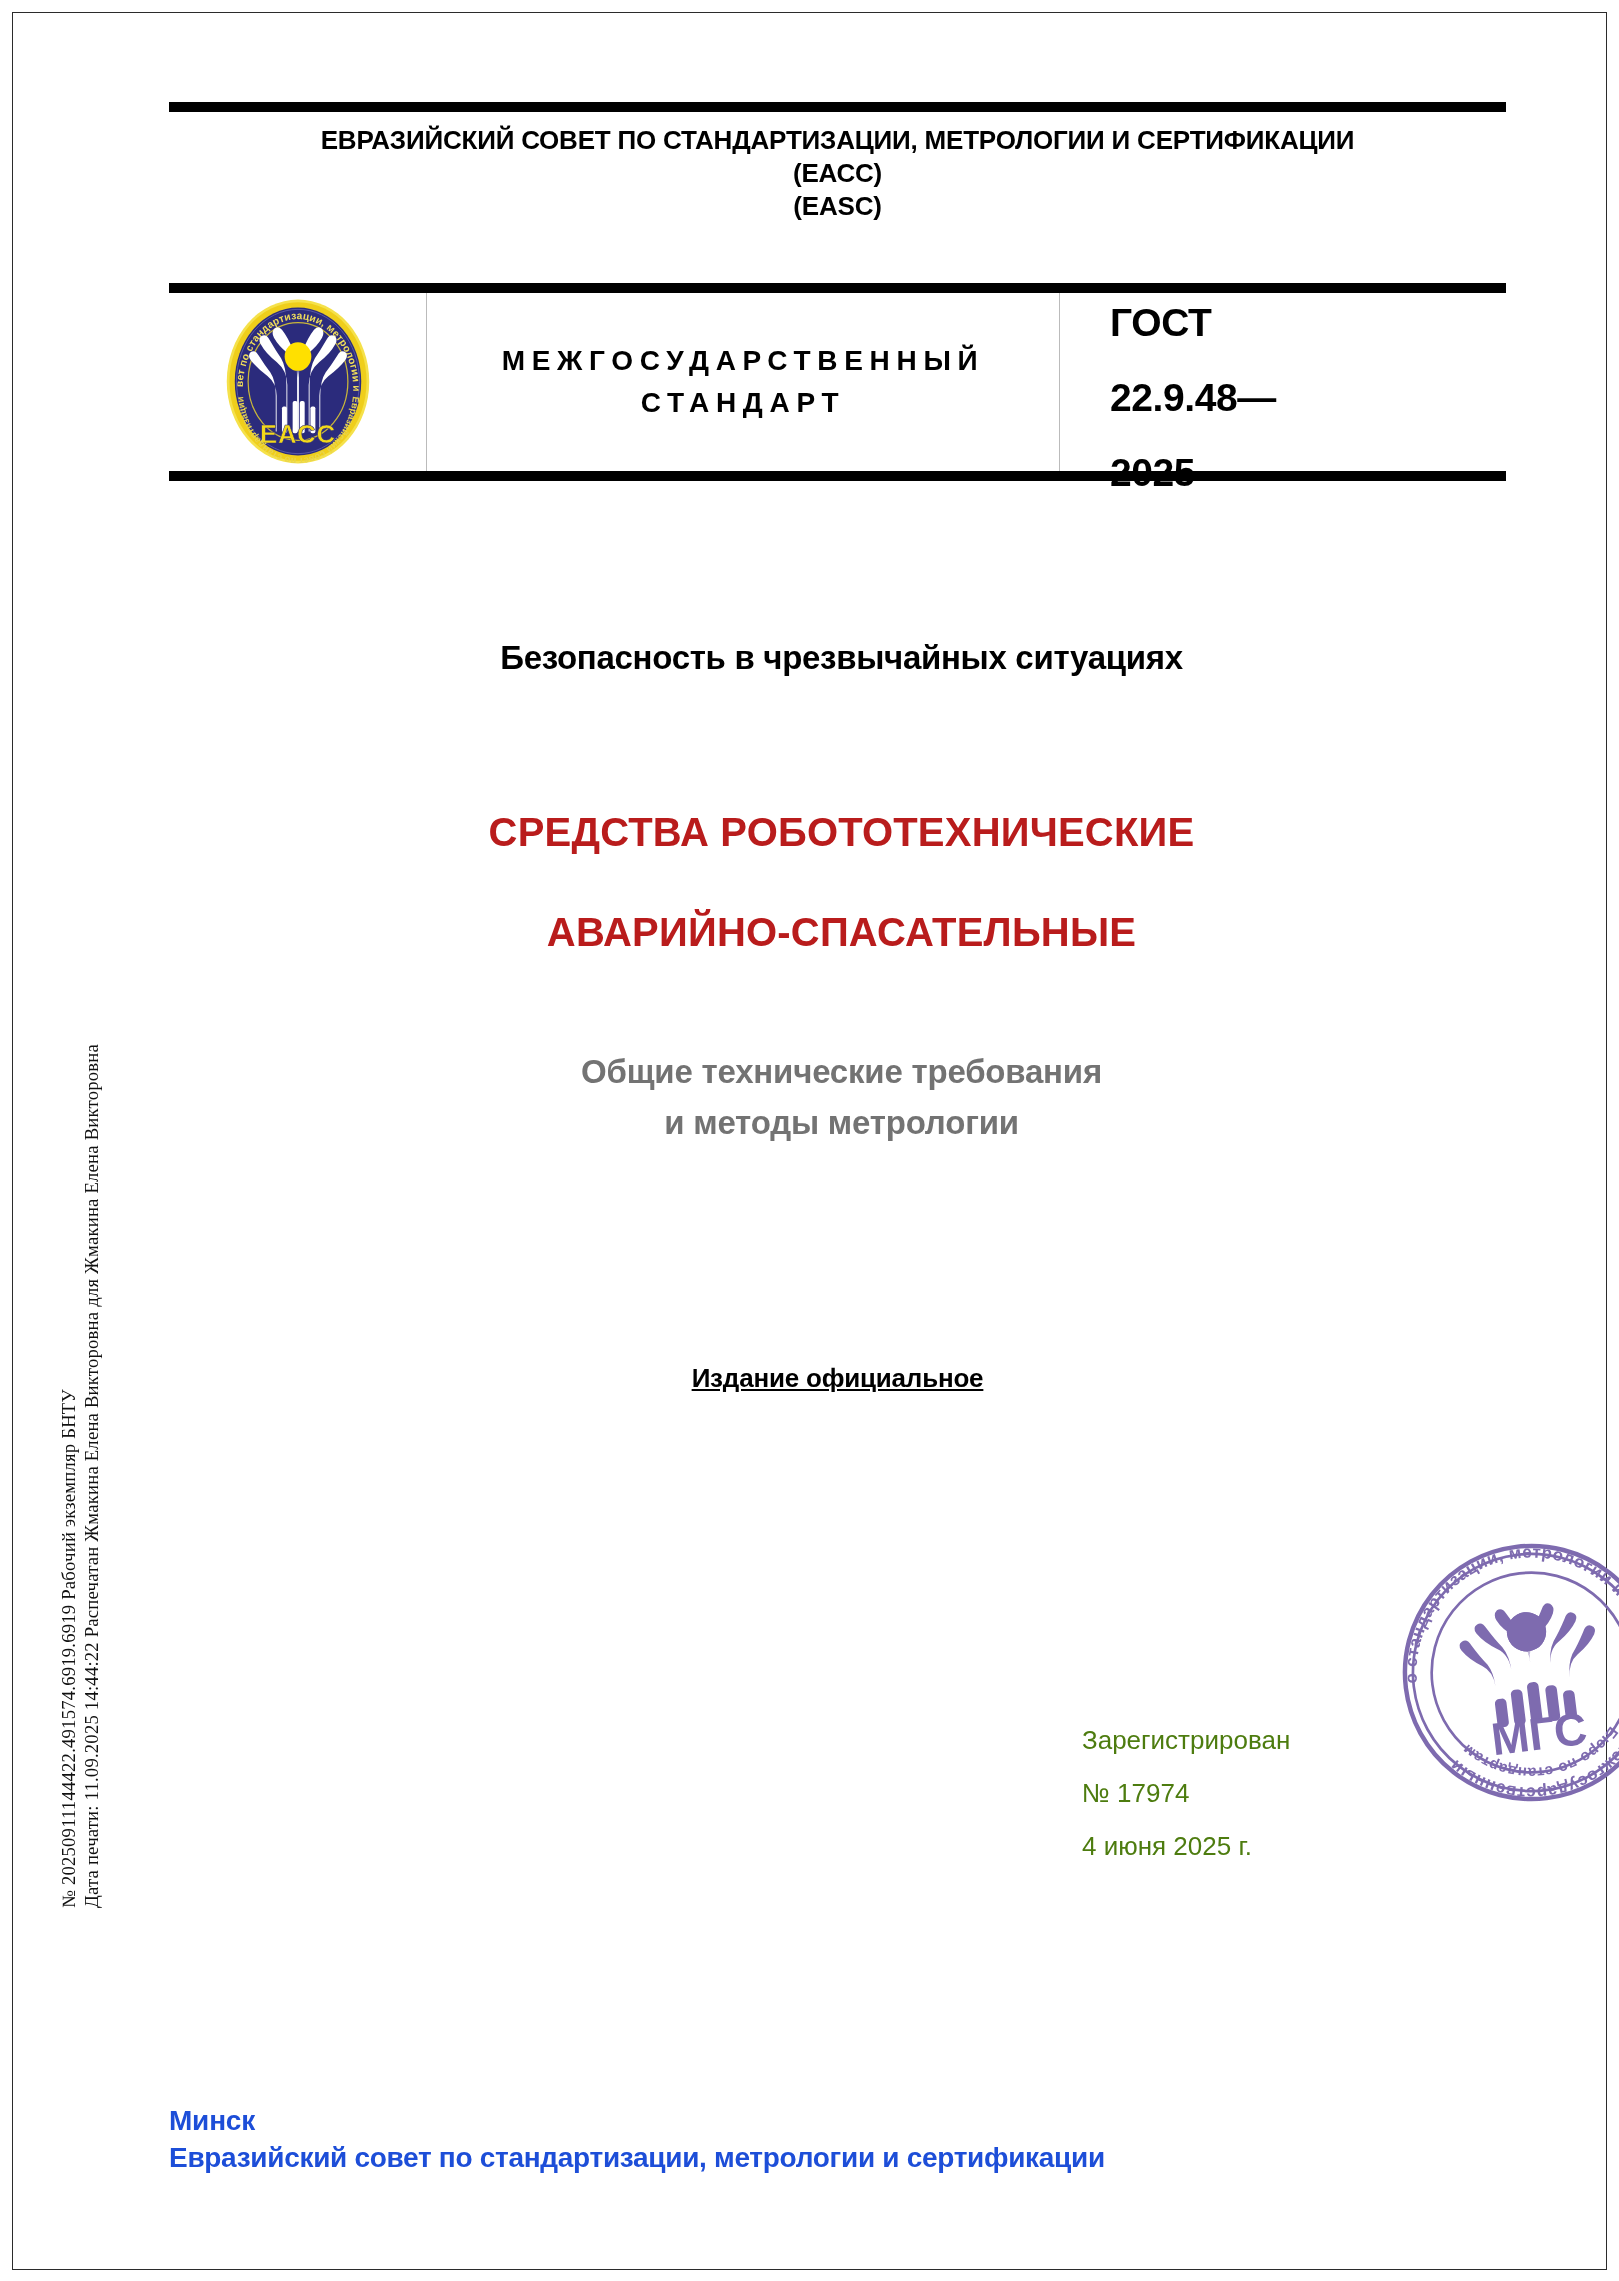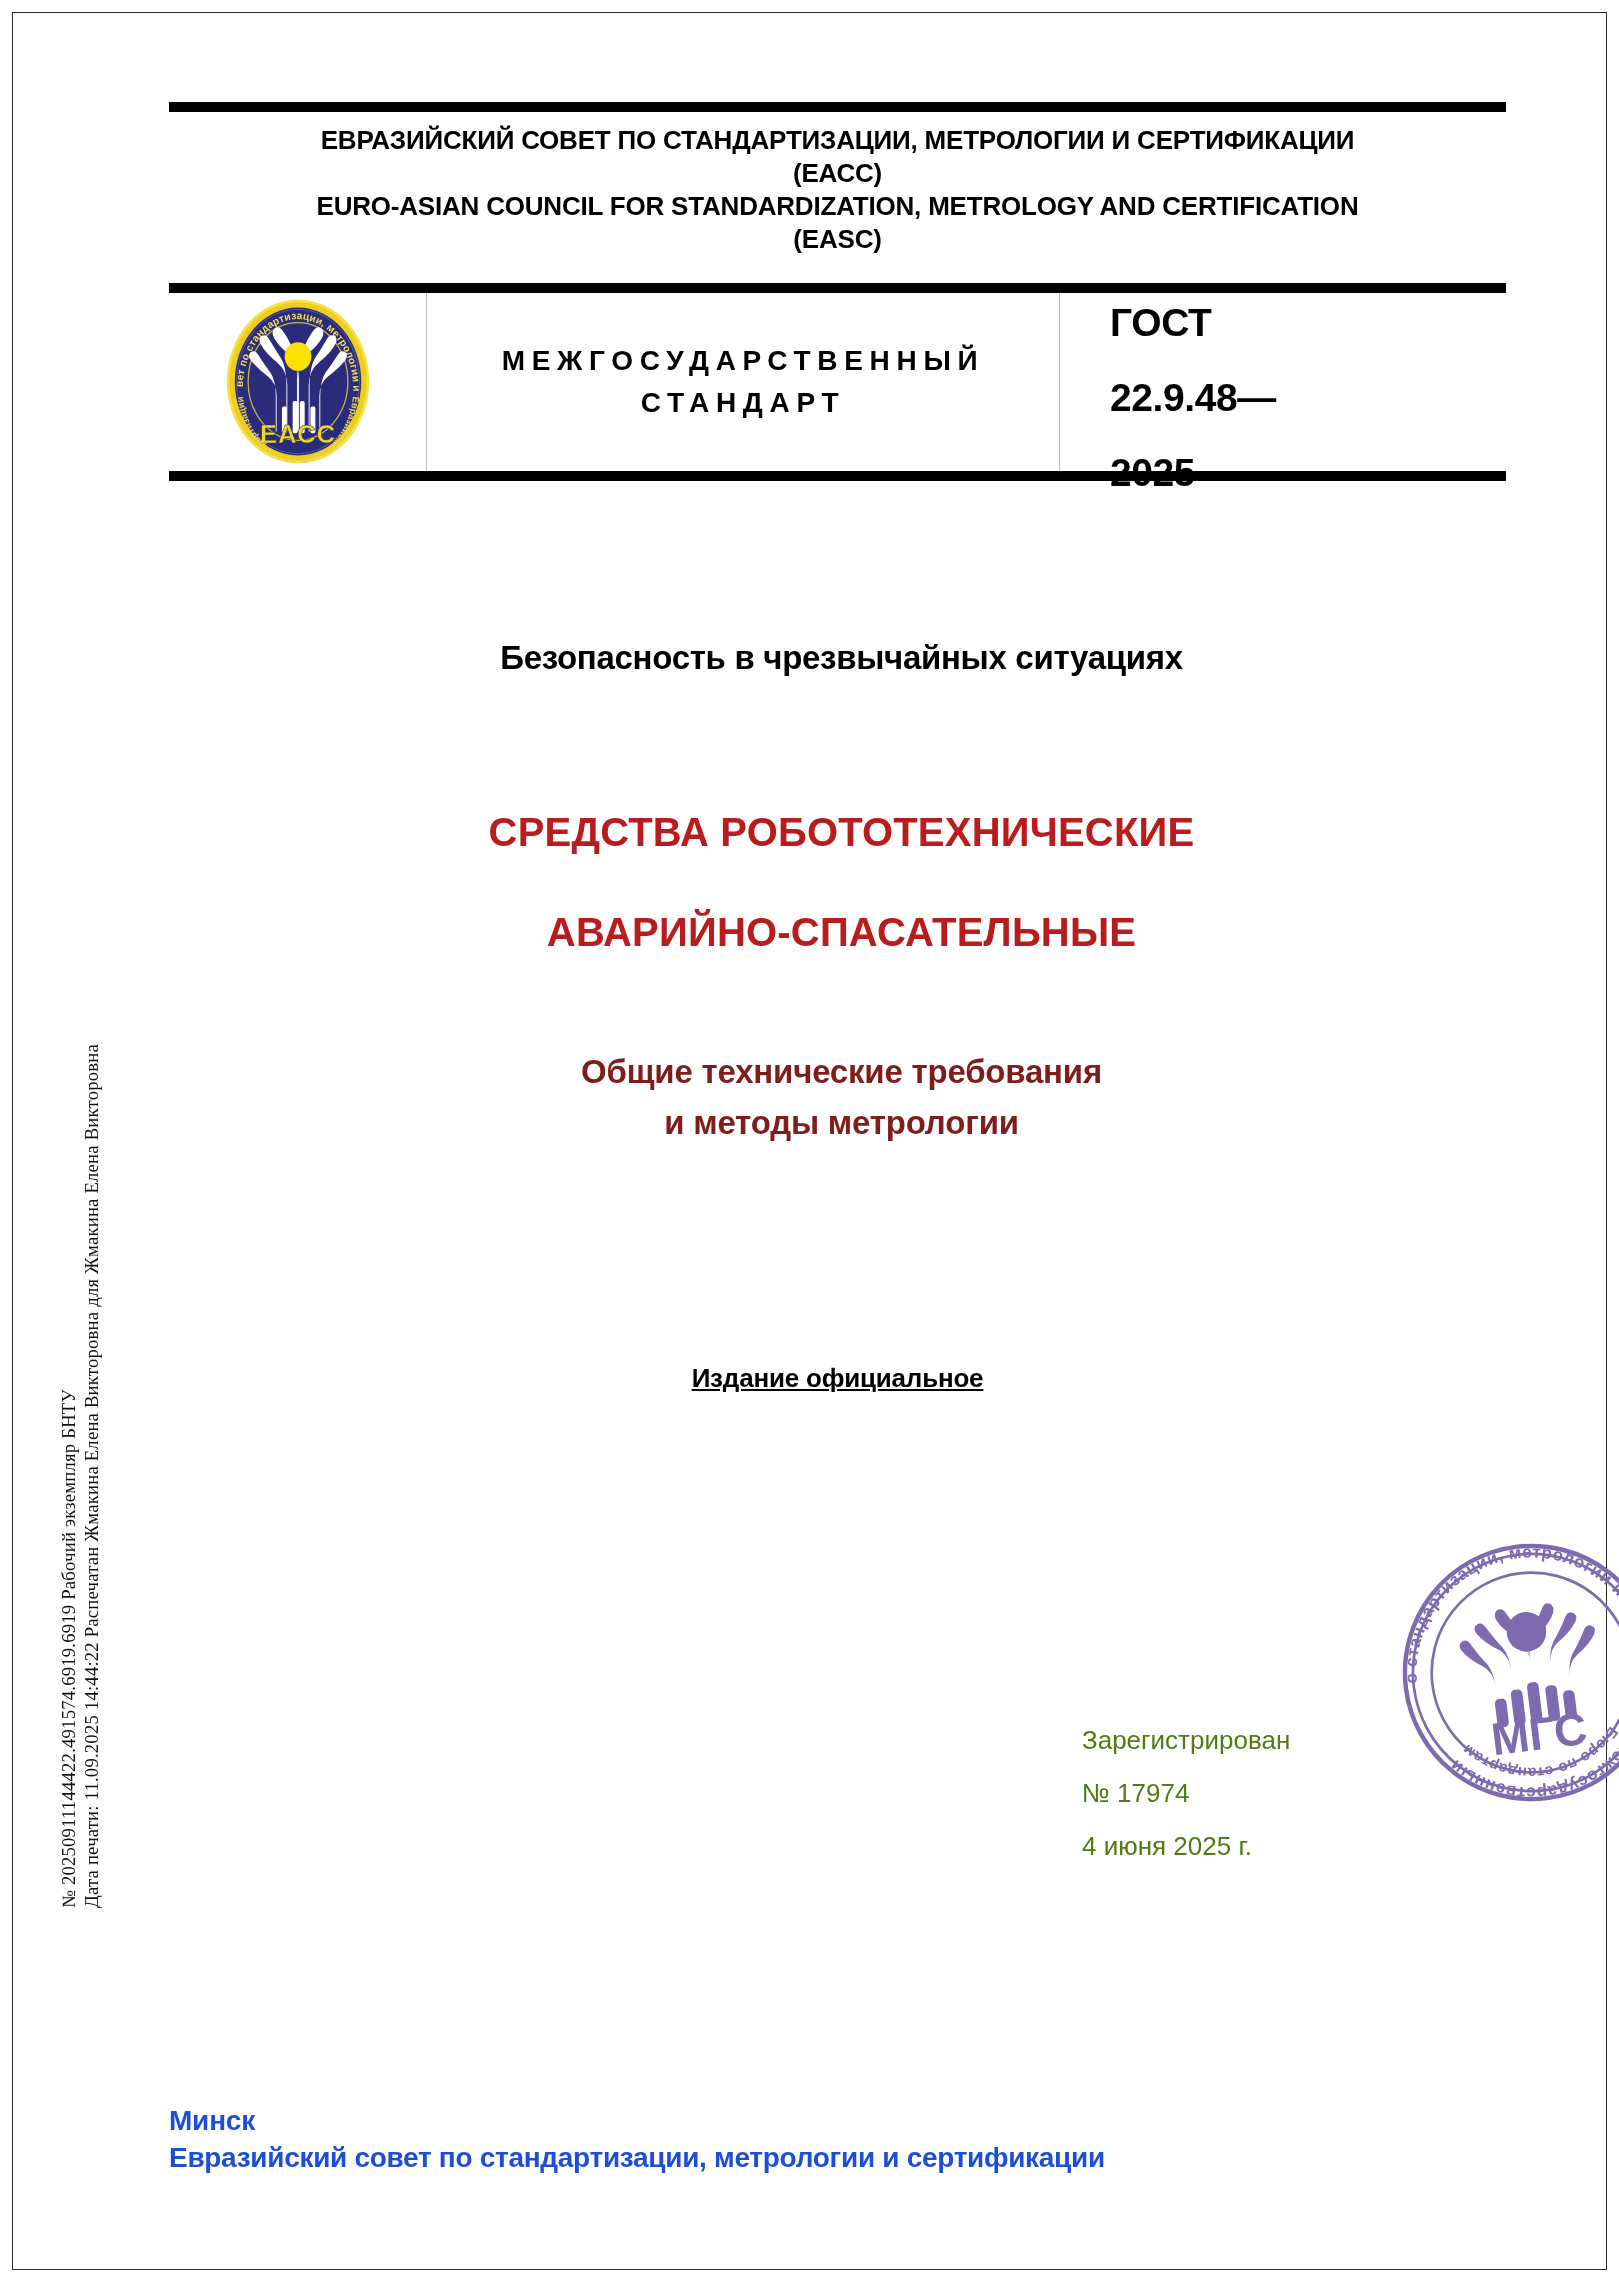--- a/index.html
+++ b/index.html
@@ -122,21 +122,21 @@
     letter-spacing:-0.3px;
   }
   #main-title{
     margin-top:105px;
     font-weight:bold;font-size:40px;line-height:100px;color:#b91c1c;
     letter-spacing:0.2px;
   }
   #main-title span{display:block;}
   #sub-title{
     margin-top:64px;
-    font-weight:bold;font-size:33px;line-height:51px;color:#7f1d1d;
+    font-weight:bold;font-size:33px;line-height:51px;color:#737373;
     letter-spacing:-0.2px;
   }
   #sub-title span{display:block;}
 
   #official{
     position:absolute;left:0;top:1363px;width:1337px;text-align:center;
     font-weight:bold;font-size:26px;color:#000;letter-spacing:-0.2px;text-decoration:underline;
   }
 
   
@@ -175,21 +175,20 @@
   <div>Дата печати:  11.09.2025  14:44:22  Распечатан Жмакина Елена Викторовна для Жмакина Елена Викторовна</div>
 </div>
 
 <div id="content">
 
   <div id="masthead">
     <div class="rule"></div>
     <div id="org-names">
       <span class="ln">ЕВРАЗИЙСКИЙ СОВЕТ ПО СТАНДАРТИЗАЦИИ, МЕТРОЛОГИИ И СЕРТИФИКАЦИИ</span>
       <span class="paren">(ЕАСС)</span>
-      <span class="ln">EURO-ASIAN COUNCIL FOR STANDARDIZATION, METROLOGY AND CERTIFICATION</span>
       <span class="paren">(EASC)</span>
     </div>
   </div>
 
   <div id="ident-table">
     <div class="rule"></div>
     <div id="ident-row">
 
       <div id="cell-logo">
         <svg class="emblem" viewBox="0 0 168 192">

